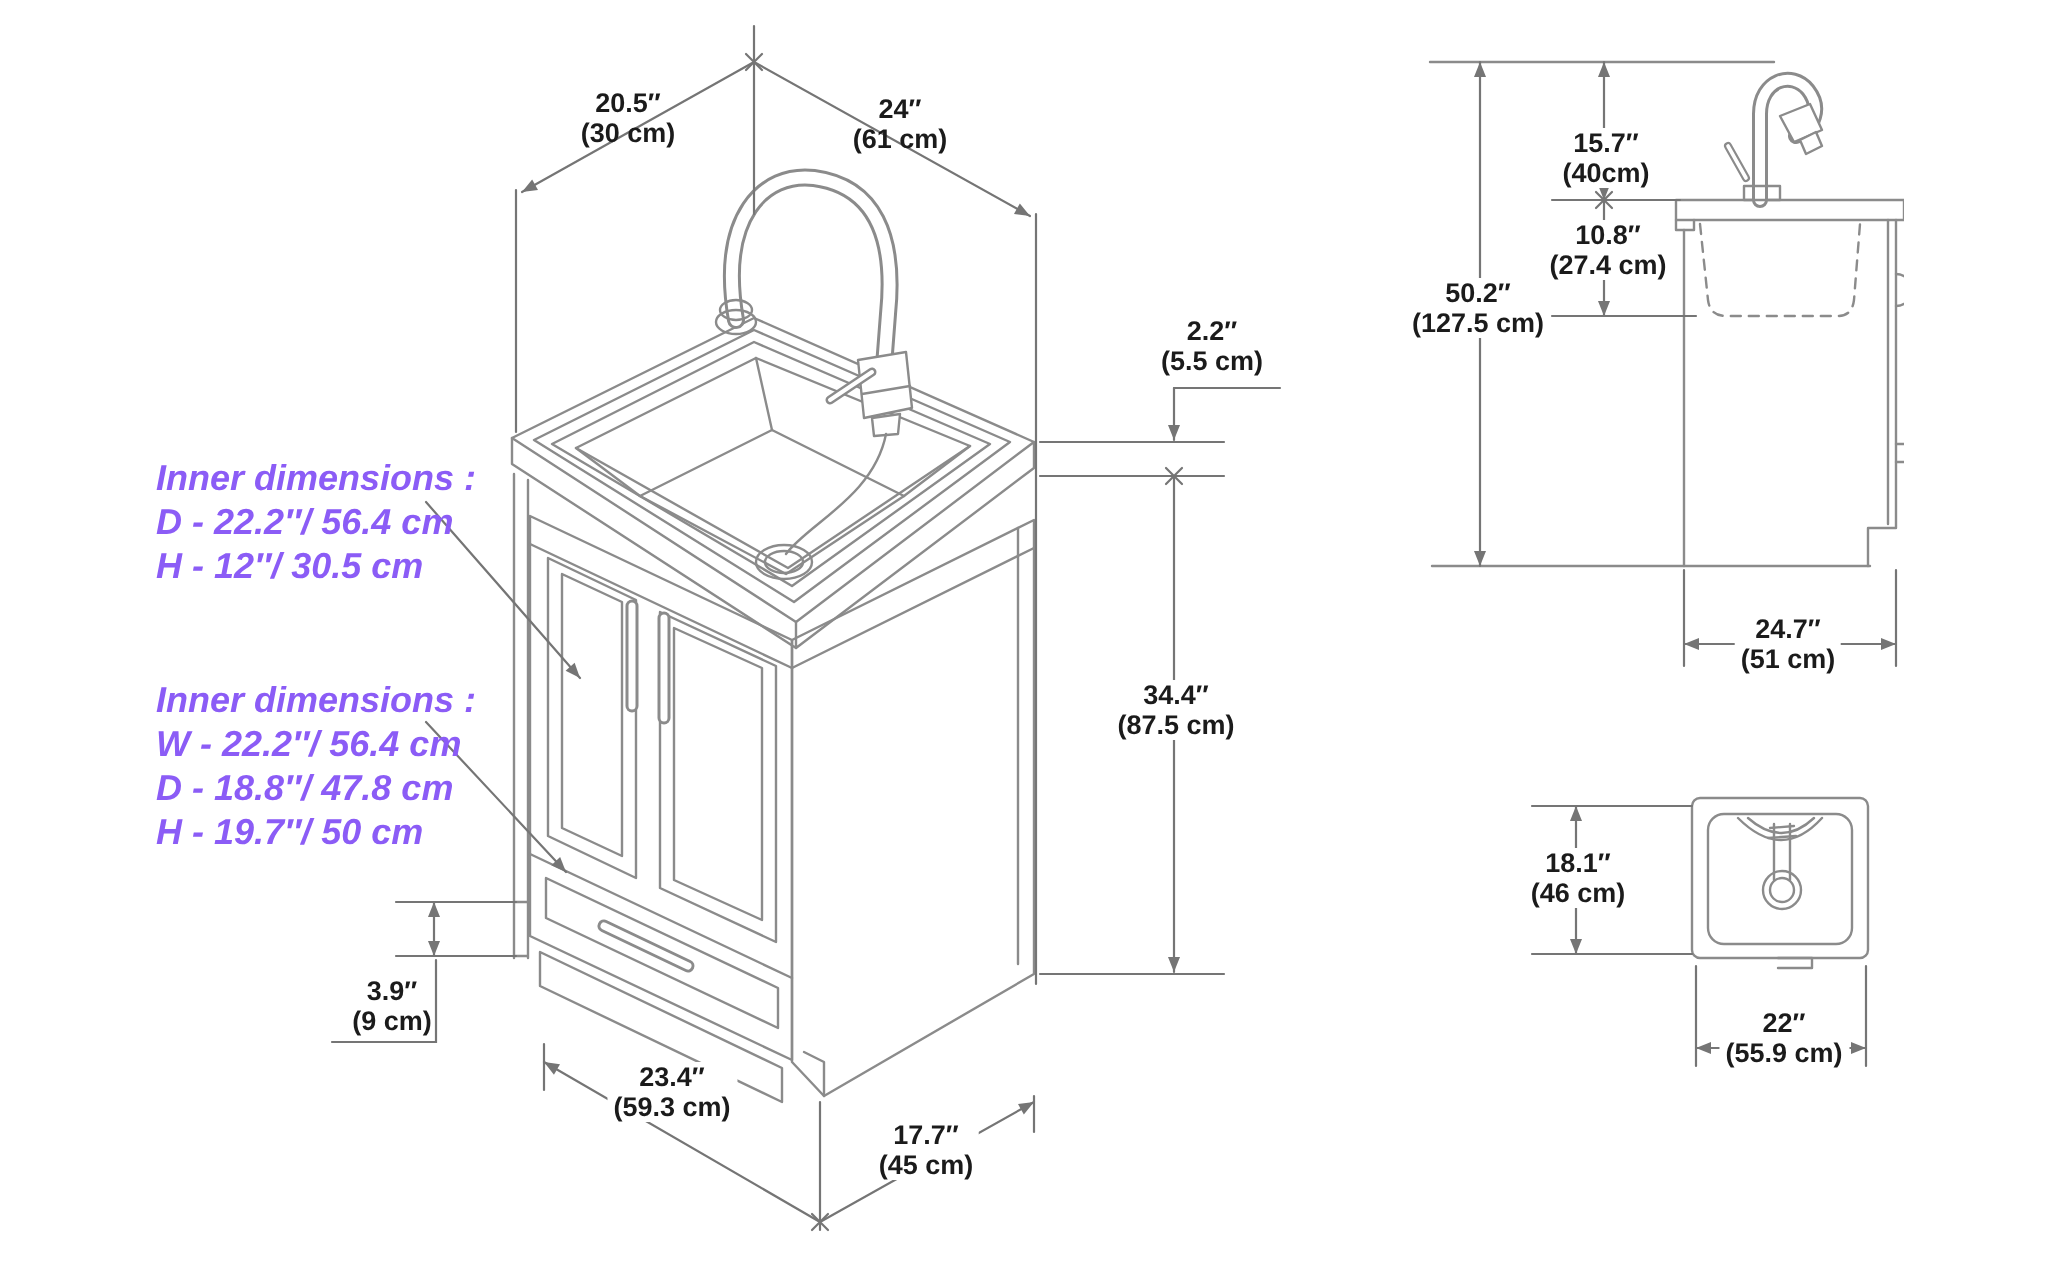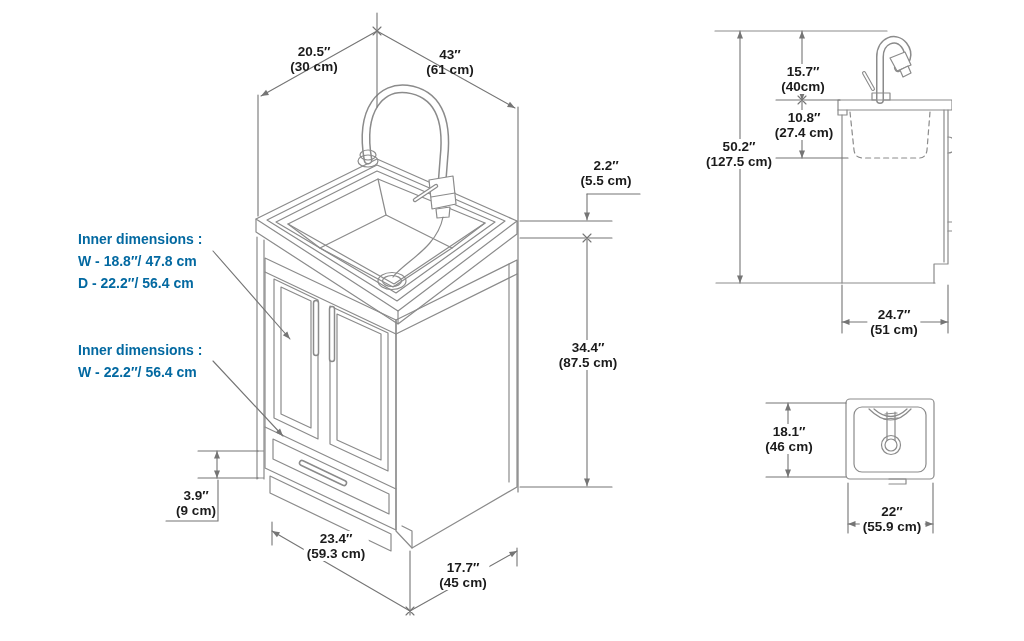--- a/index.html
+++ b/index.html
@@ -3,22 +3,22 @@
 <meta charset="utf-8">
 <style>
   html,body{margin:0;padding:0;background:#fff;}
   #stage{position:relative;width:952px;height:641px;background:#fff;overflow:hidden;
          font-family:"Liberation Sans",sans-serif;}
   #lineart{position:absolute;left:0;top:0;}
   .dim{position:absolute;transform:translateX(-50%);text-align:center;
        font-weight:700;font-size:13.5px;line-height:15px;color:#1b1b1b;white-space:nowrap;}
   .dim span{display:block;}
   .bg{background:#fff;padding:0 3px;}
-  .inner{position:absolute;font-weight:700;font-size:14px;line-height:22px;
-         color:#0369a1;white-space:nowrap;}
+  .inner{position:absolute;font-weight:700;font-size:18px;line-height:22px;
+         color:#8b5cf6;white-space:nowrap;font-style:italic;}
 </style>
 </head>
 <body>
 
 <div id="stage">
 
 <svg id="lineart" width="1024" height="641" viewBox="0 0 1024 641">
   <defs>
     <marker id="mE" markerWidth="9" markerHeight="8" refX="8" refY="3.5" orient="auto" markerUnits="userSpaceOnUse">
       <path d="M0.5,0.5 L8,3.5 L0.5,6.5 Z" fill="#757575"></path>
@@ -163,21 +163,21 @@
     <path d="M848,483 L848,533 M933,483 L933,533"></path>
     <path d="M848,524 L933,524" marker-start="url(#mS)" marker-end="url(#mE)"></path>
   </g>
 </svg>
 
   <div class="dim" style="left:314px;top:44px">
     <span>20.5″</span>
     <span>(30 cm)</span>
   </div>
   <div class="dim" style="left:450px;top:47px">
-    <span>43″</span>
+    <span>24″</span>
     <span>(61 cm)</span>
   </div>
   <div class="dim" style="left:606px;top:158px">
     <span>2.2″</span>
     <span>(5.5 cm)</span>
   </div>
   <div class="dim bg" style="left:588px;top:340px">
     <span>34.4″</span>
     <span>(87.5 cm)</span>
   </div>
@@ -189,27 +189,29 @@
     <span>23.4″</span>
     <span>(59.3 cm)</span>
   </div>
   <div class="dim bg" style="left:463px;top:560px">
     <span>17.7″</span>
     <span>(45 cm)</span>
   </div>
 
   <div class="inner" style="left:78px;top:228px">
     <div>Inner dimensions :</div>
-    <div>W - 18.8″/ 47.8 cm</div>
     <div>D - 22.2″/ 56.4 cm</div>
+    <div>H - 12″/ 30.5 cm</div>
   </div>
 
   <div class="inner" style="left:78px;top:339px">
     <div>Inner dimensions :</div>
     <div>W - 22.2″/ 56.4 cm</div>
+    <div>D - 18.8″/ 47.8 cm</div>
+    <div>H - 19.7″/ 50 cm</div>
   </div>
 
   <div class="dim bg" style="left:803px;top:64px">
     <span>15.7″</span>
     <span>(40cm)</span>
   </div>
   <div class="dim bg" style="left:804px;top:110px">
     <span>10.8″</span>
     <span>(27.4 cm)</span>
   </div>

